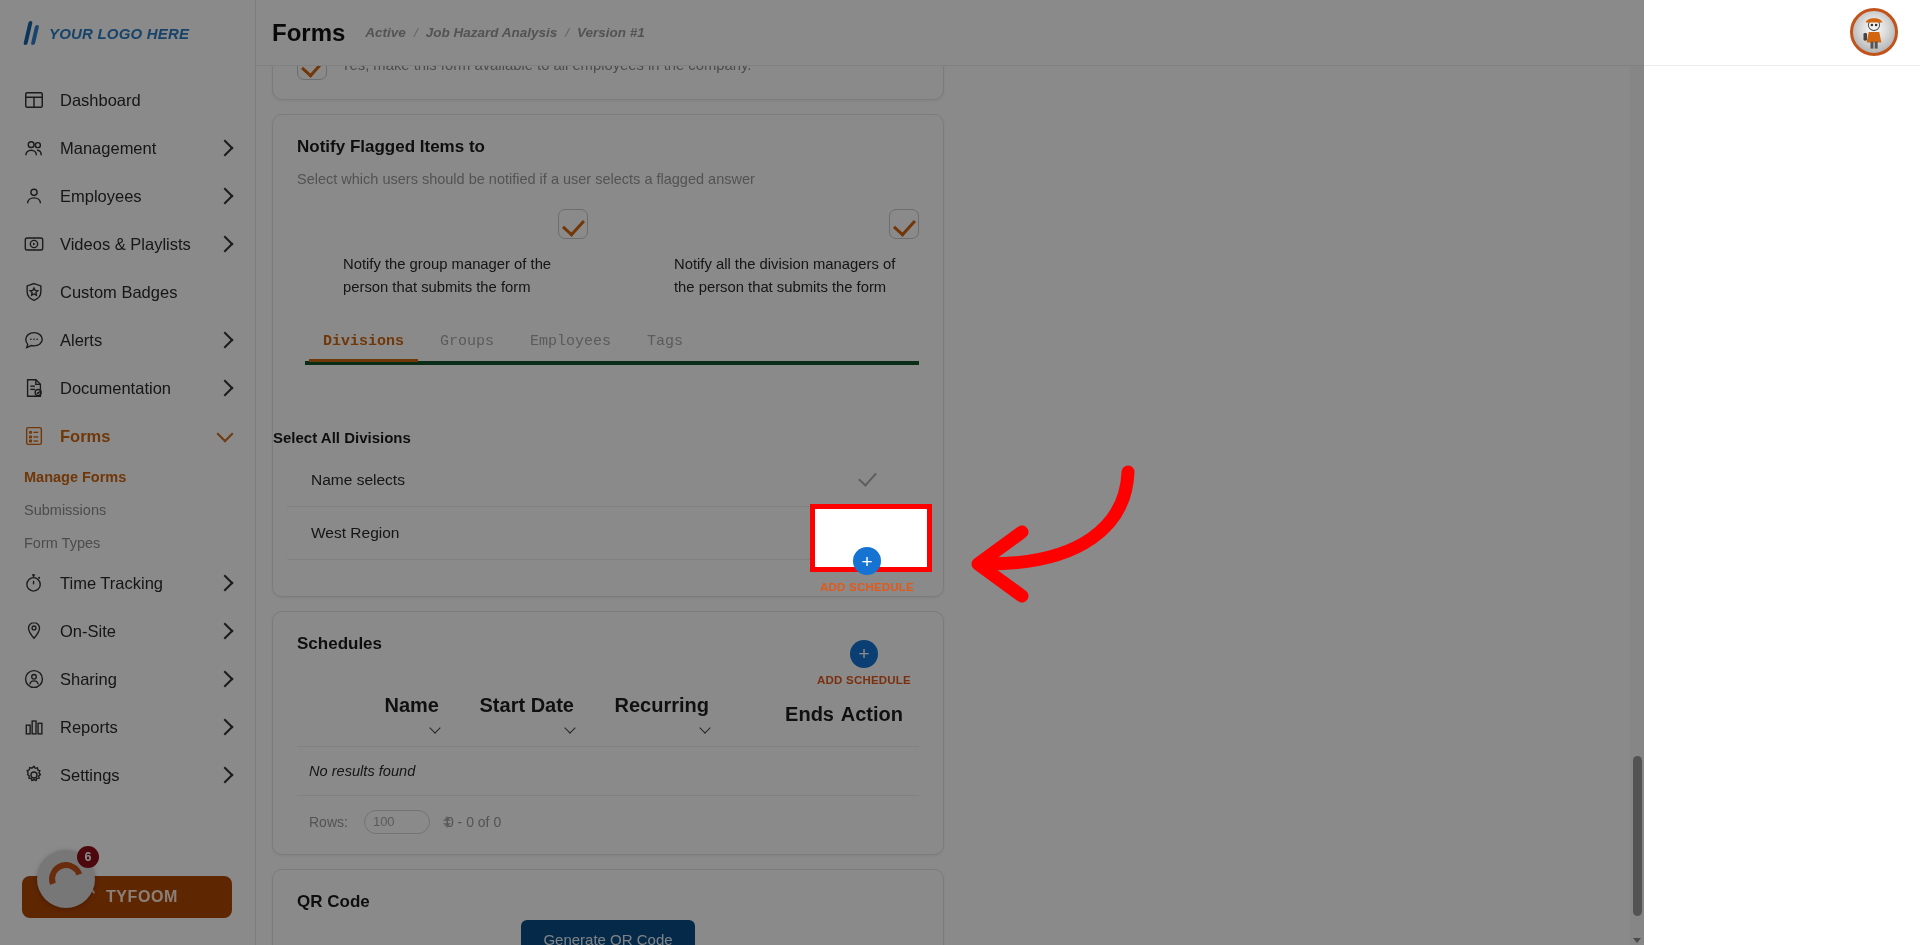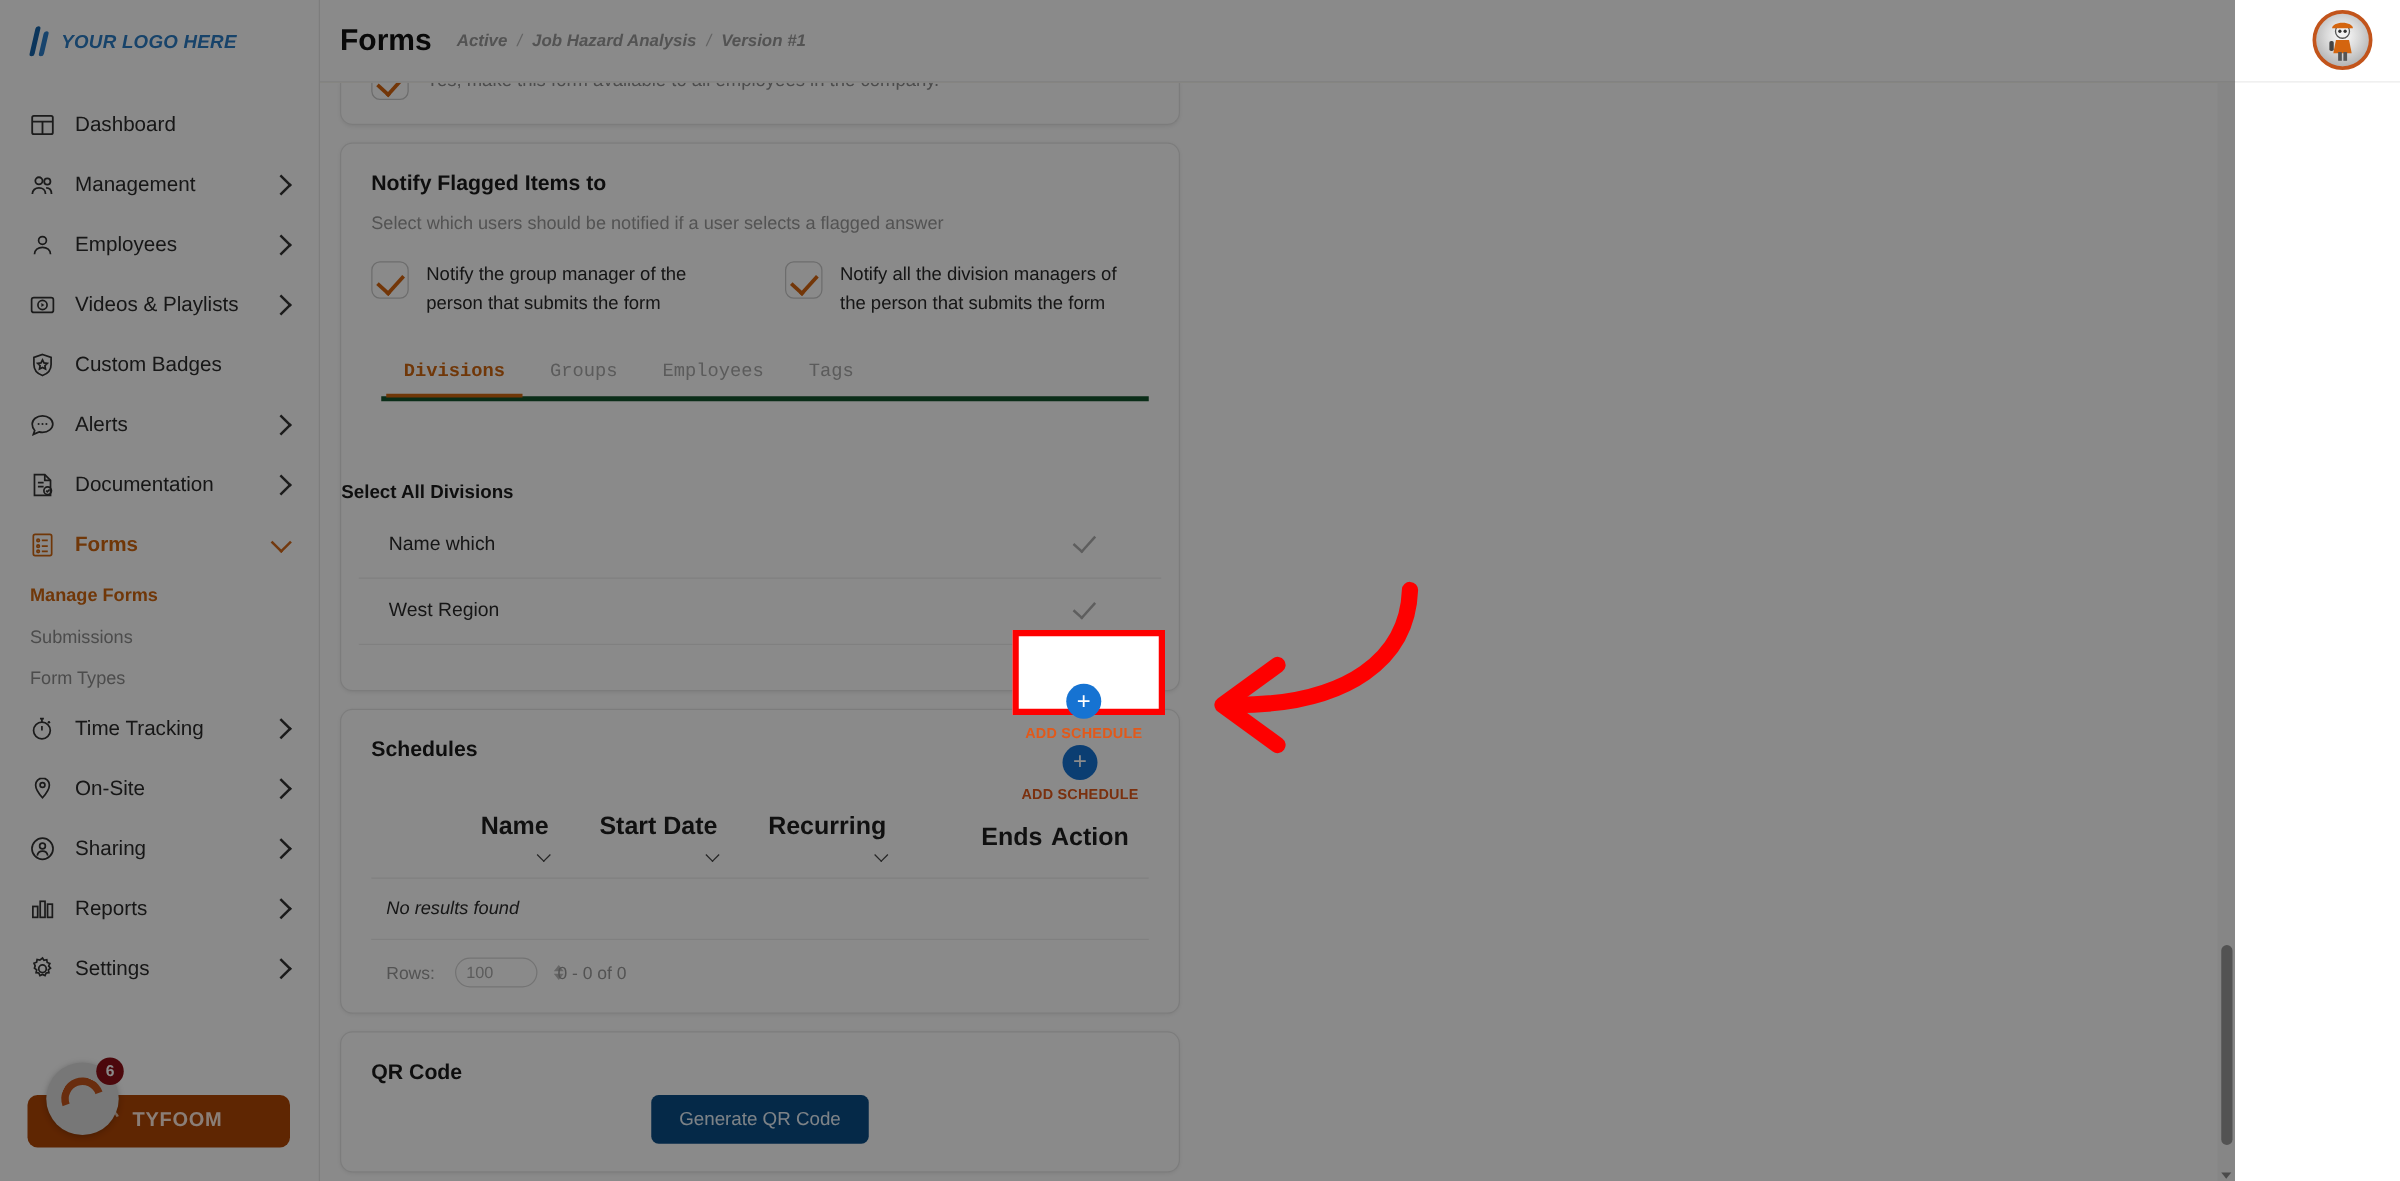--- a/index.html
+++ b/index.html
@@ -5,22 +5,22 @@
   * { box-sizing: border-box; margin: 0; padding: 0; }
   html, body {
     width: 1920px; height: 945px;
     overflow: hidden;
     font-family: "Liberation Sans", sans-serif;
     background: #ffffff;
   }
   
   #root {
     position: relative;
-    width: 1788px; height: 945px;
-    background: #fef9c3;
+    width: 1644px; height: 945px;
+    background: #0f172a;
   }
   .dim {
     position: absolute; inset: 0;
     background: rgba(0,0,0,0.46);
     z-index: 50;
     pointer-events: none;
   }
 
   
   #sidebar {
@@ -240,21 +240,21 @@
   .cbx-label {
     font-size: 14.8px; color: #2a2a2a; line-height: 1.55;
     max-width: 245px;
   }
   .cbx-label.faded { color: #8d8d8d; max-width: none; white-space: nowrap; }
 
   .cbx-row {
     display: flex; gap: 40px;
     margin-bottom: 26px;
   }
-  .cbx-cell { display: flex; align-items: flex-start; gap: 14px; width: 300px; }
+  .cbx-cell { display: flex; align-items: flex-end; gap: 14px; width: 300px; flex-direction: column; }
 
   
   .tabs {
     display: flex; gap: 0;
     border-bottom: 4px solid #14532d;
     margin: 0 0 0 8px;
     font-family: Liberation Mono, monospace;
   }
   .tab {
     padding: 8px 18px 11px 18px;
@@ -680,21 +680,21 @@
             </div>
             <div class="tab">
               <span>Tags</span>
             </div>
           </div>
         </div>
 
         <div class="select-all">Select All Divisions</div>
 
         <div class="div-row">
-          <span class="div-name">Name which</span>
+          <span class="div-name">Name selects</span>
           <span class="check-grey"></span>
         </div>
         <div class="div-row">
           <span class="div-name">West Region</span>
           <span class="check-grey"></span>
         </div>
         <div style="height:36px"></div>
       </div>
 
       <div class="card">

